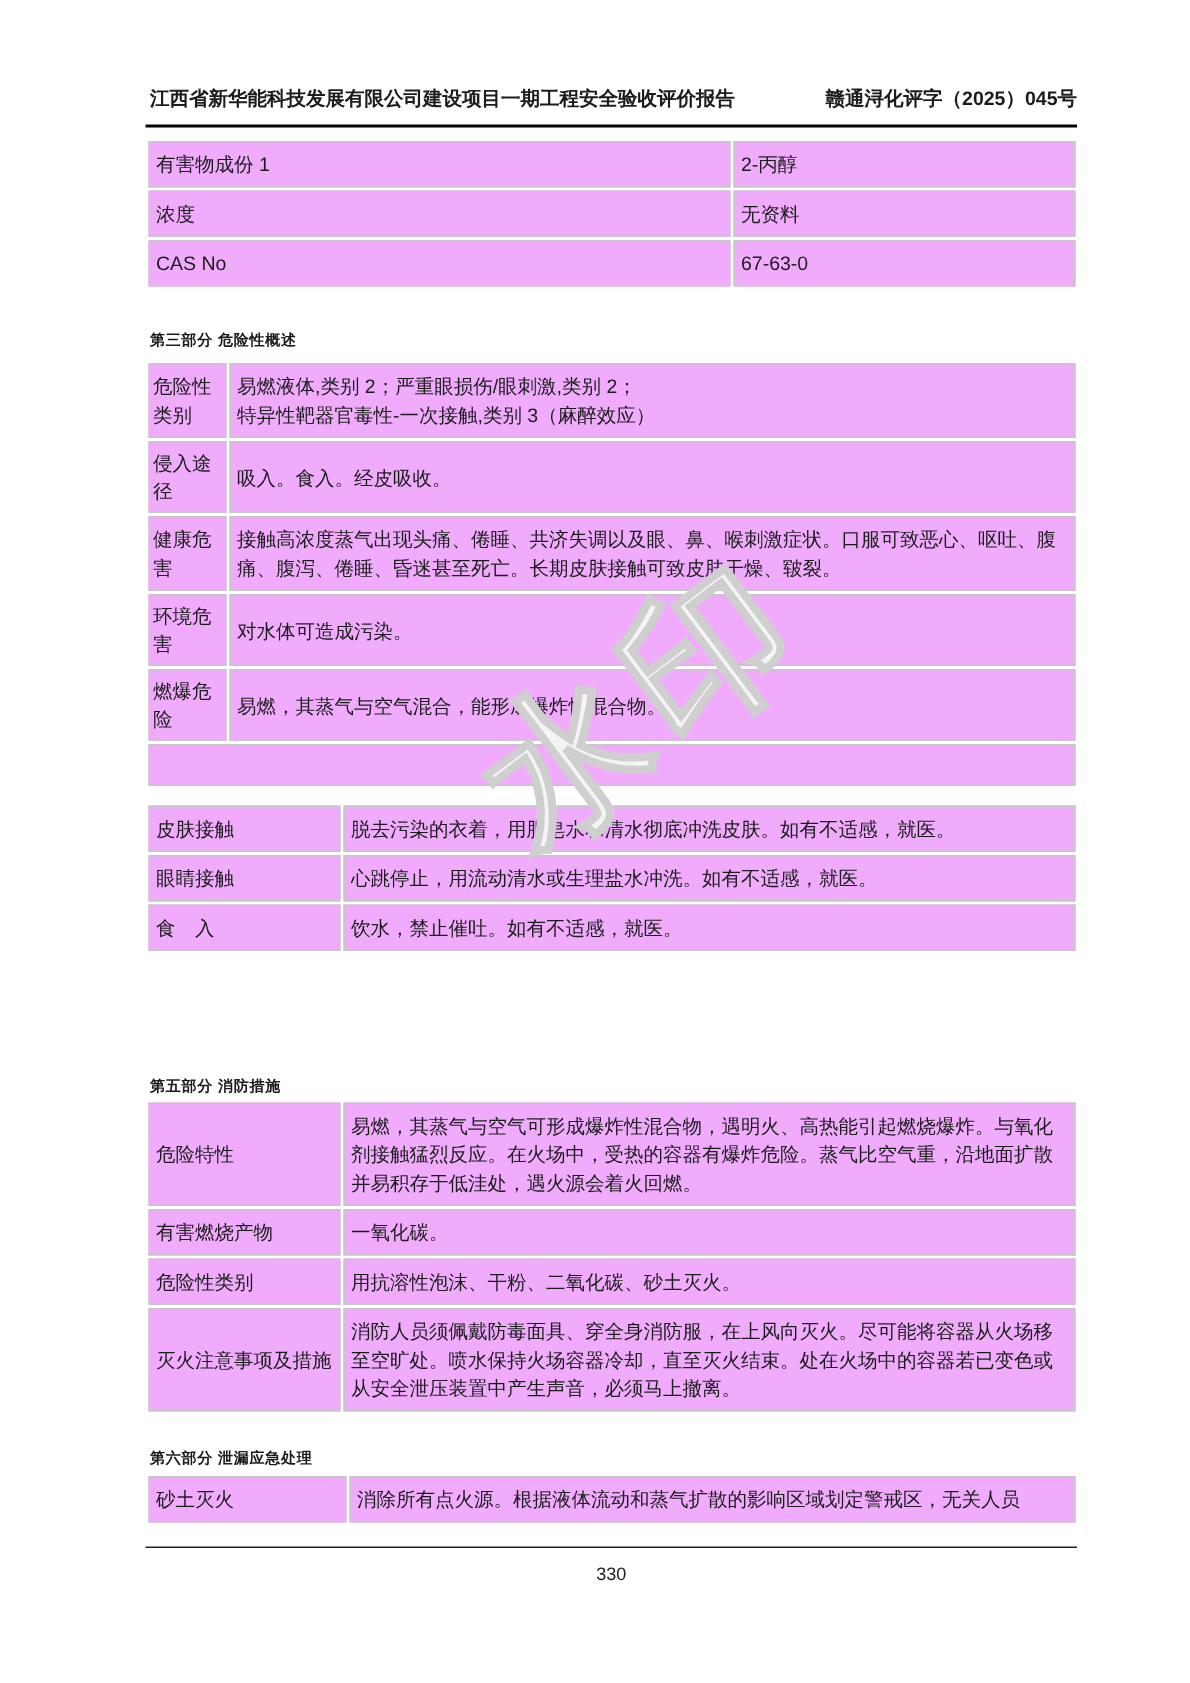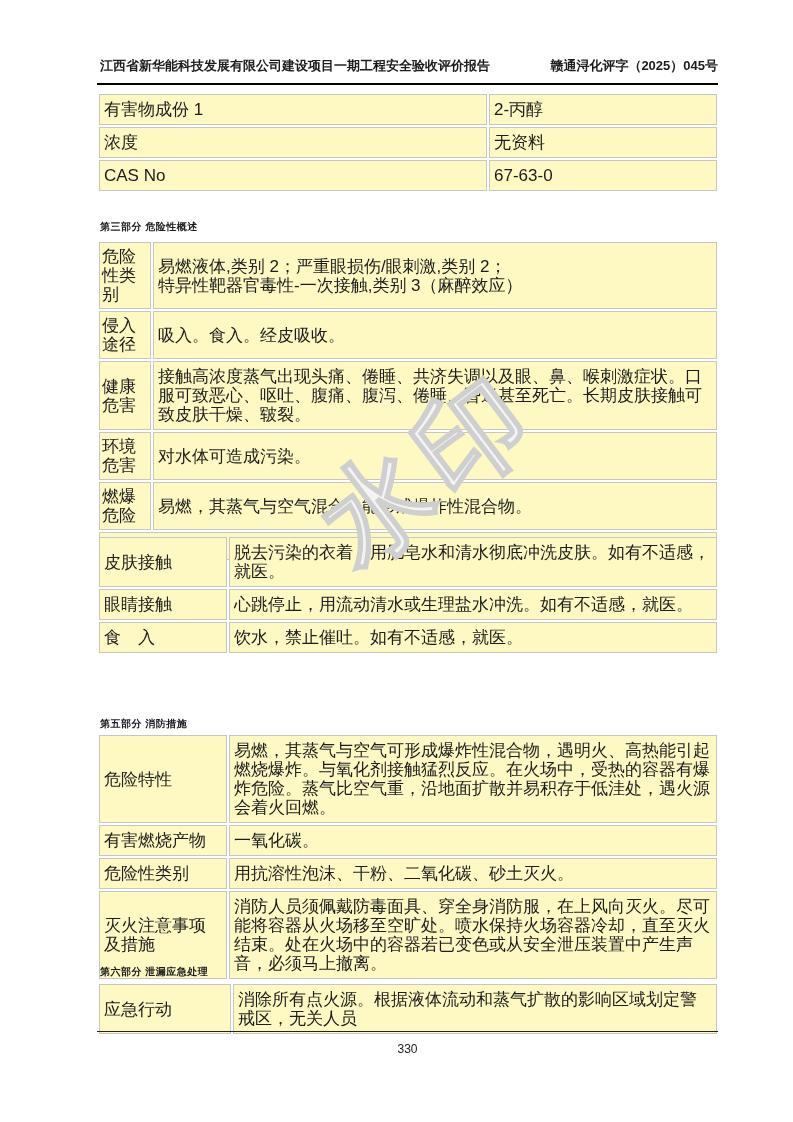--- a/index.html
+++ b/index.html
@@ -16,22 +16,22 @@
   }
   .header-rule{position:absolute;top:83px;left:97px;width:621px;border-top:2px solid #000;}
   
   .sec-title{position:absolute;left:100px;font-size:10px;font-weight:bold;letter-spacing:0.5px;}
   
   table.tbl{
     position:absolute;left:97px;width:622px;
     border-collapse:separate;border-spacing:2px;table-layout:fixed;
   }
   table.tbl td{
-    background:#fef9c3;border:1px solid #c6c6c6;
-    font-size:17px;line-height:19px;padding:5px 4px;
+    background:#f0abfc;border:1px solid #c6c6c6;
+    font-size:13px;line-height:19px;padding:5px 4px;
     vertical-align:middle;white-space:pre-line;word-break:break-all;
   }
   table.t0{top:92px;}
   table.t0 td.c1{width:378px;}
   table.t3{top:240px;}
   table.t3 td.c1{width:46px;padding:4px 2px;}
   table.t4{top:535px;}
   table.t4 td.c1{width:118px;}
   table.t5{top:733px;}
   table.t5 td.c1{width:118px;}
@@ -147,21 +147,21 @@
       <td class="c1">灭火注意事项及措施</td>
       <td>消防人员须佩戴防毒面具、穿全身消防服，在上风向灭火。尽可能将容器从火场移至空旷处。喷水保持火场容器冷却，直至灭火结束。处在火场中的容器若已变色或从安全泄压装置中产生声音，必须马上撤离。</td>
     </tr>
   </tbody>
     </table>
 
   <div class="sec-title" style="top:965px;">第六部分 泄漏应急处理</div>
   <table class="tbl t6">
     <tbody>
         <tr>
-      <td class="c1">应急行动</td>
+      <td class="c1">砂土灭火</td>
       <td>消除所有点火源。根据液体流动和蒸气扩散的影响区域划定警戒区，无关人员</td>
     </tr>
   </tbody>
     </table>
 
   <div class="watermark">水印</div>
 
   <div class="footer-rule"></div>
   <div class="page-number">330</div>
 

